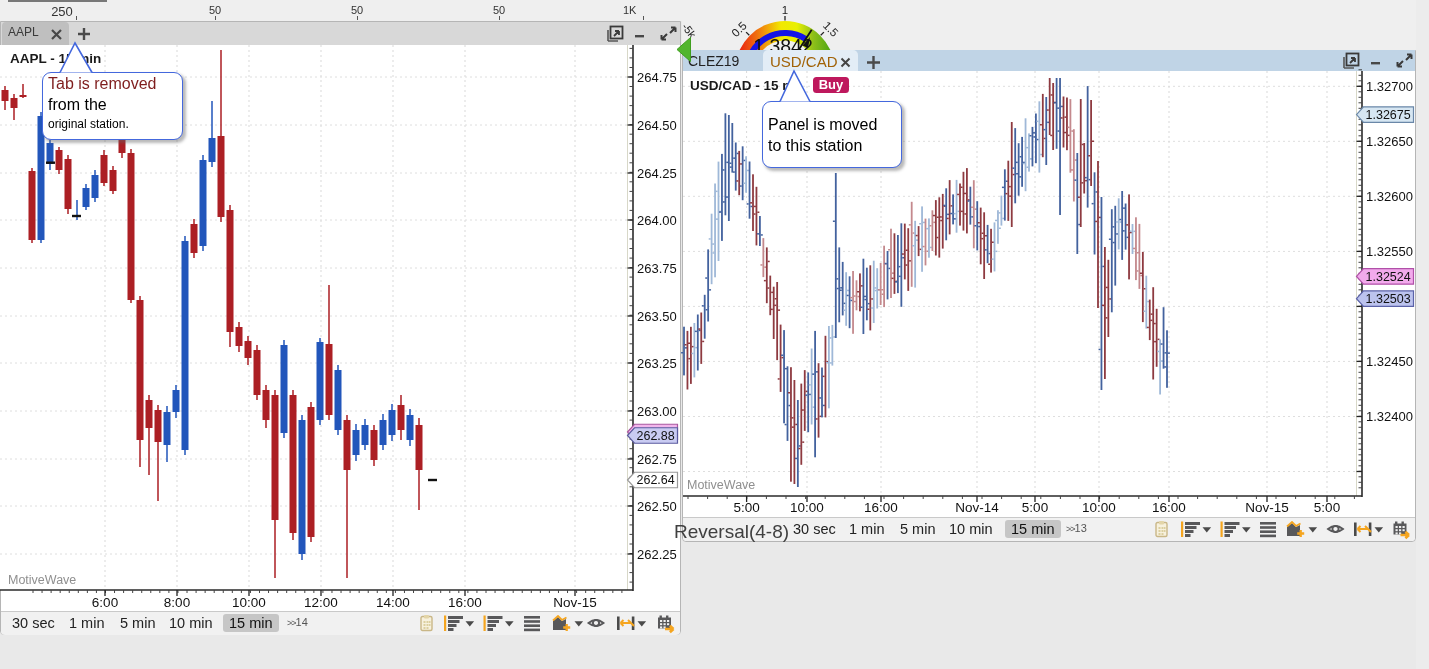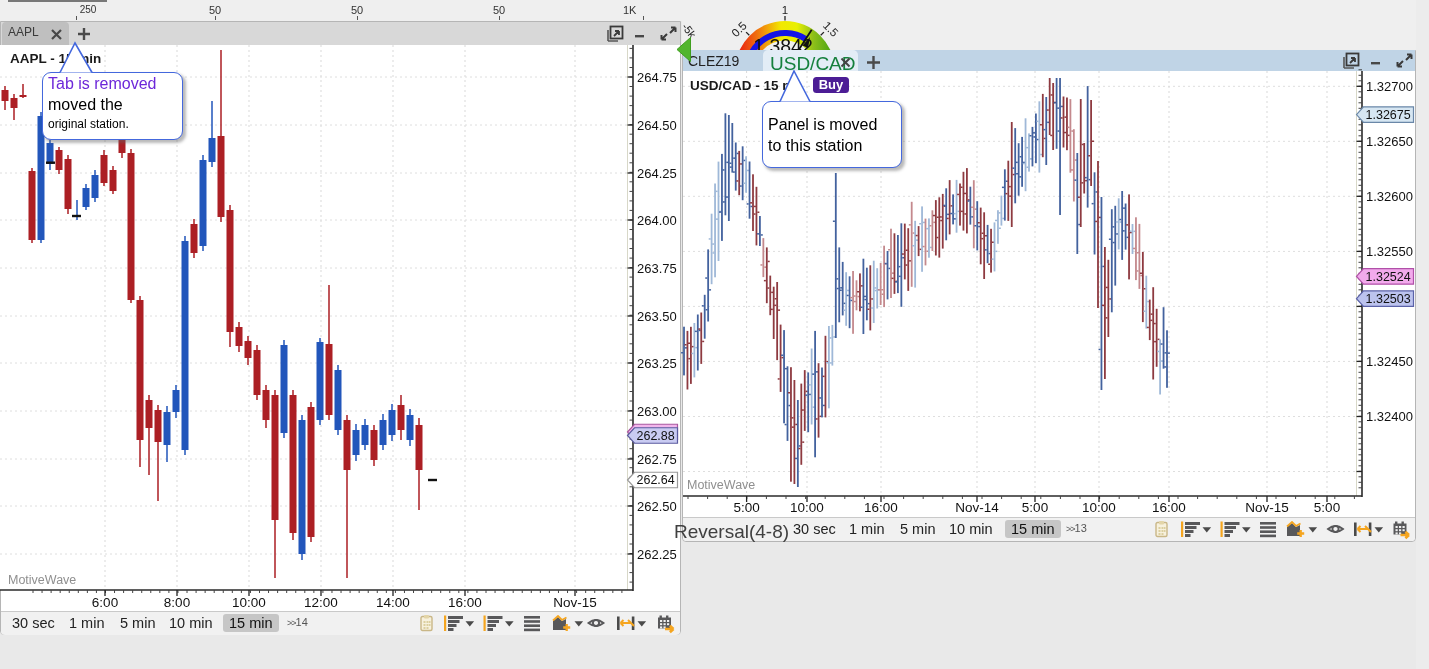--- a/index.html
+++ b/index.html
@@ -3,21 +3,21 @@
 *{margin:0;padding:0;box-sizing:border-box}
 body{width:1429px;height:669px;overflow:hidden;font-family:"Liberation Sans",sans-serif;background:#e9e9e9;position:relative}
 .abs{position:absolute}
 svg text{font-family:"Liberation Sans",sans-serif}
 </style></head><body>
 
 <div class="abs" style="left:0;top:0;width:1429px;height:21px;background:#efefef"></div>
 <div class="abs" style="left:682px;top:0;width:734px;height:50px;background:#efefef"></div>
 <div class="abs" style="left:1416px;top:0;width:13px;height:669px;background:#ececec"></div>
 <div class="abs" style="left:8px;top:0;width:99px;height:2px;background:#787878"></div>
-<div class="abs" style="left:68px;top:4px;width:40px;text-align:center;font-size:10px;color:#333">250</div>
+<div class="abs" style="left:42px;top:4px;width:40px;text-align:center;font-size:13px;color:#333">250</div>
 <div class="abs" style="left:76px;top:16px;width:1px;height:4px;background:#555"></div>
 <div class="abs" style="left:195px;top:4px;width:40px;text-align:center;font-size:11px;color:#333">50</div>
 <div class="abs" style="left:215px;top:16px;width:1px;height:4px;background:#555"></div>
 <div class="abs" style="left:337px;top:4px;width:40px;text-align:center;font-size:11px;color:#333">50</div>
 <div class="abs" style="left:357px;top:16px;width:1px;height:4px;background:#555"></div>
 <div class="abs" style="left:479px;top:4px;width:40px;text-align:center;font-size:11px;color:#333">50</div>
 <div class="abs" style="left:499px;top:16px;width:1px;height:4px;background:#555"></div>
 <div class="abs" style="left:623px;top:4px;width:40px;text-align:left;font-size:11px;color:#333">1K</div>
 <div class="abs" style="left:643px;top:16px;width:1px;height:4px;background:#555"></div>
 <svg class="abs" style="left:660px;top:0" width="260" height="50" viewBox="0 0 260 50">
@@ -440,21 +440,21 @@
         <rect x="3" y="11.4" width="2.2" height="2"></rect>
         <rect x="6.5" y="11.4" width="2.2" height="2"></rect>
       </g>
       <path d="M8 14 h8.5 M16.5 14 l-3.6 -3.2 M16.5 14 l-3.6 3.2" stroke="#f5a51f" stroke-width="2.6" fill="none"></path>
     </g>
   </svg>
 <div class="abs" style="left:682px;top:50px;width:734px;height:492px;background:#fff;border:1px solid #b5b5b5;border-radius:0 0 4px 4px"></div>
 <div class="abs" style="left:683px;top:50px;width:732px;height:21px;background:#c0d4e6"></div>
 <div class="abs" style="left:763px;top:50px;width:95px;height:21px;background:#e3edf6;border-radius:5px 5px 0 0"></div>
 <div class="abs" style="left:688px;top:53px;font-size:14px;color:#222">CLEZ19</div>
-<div class="abs" style="left:770px;top:53px;font-size:19px;color:#15803d">USD/CAD</div>
+<div class="abs" style="left:770px;top:53px;font-size:15px;color:#a16207">USD/CAD</div>
 <svg class="abs" style="left:839px;top:56px" width="13" height="13">
     <path d="M2.5 2.5 L10.5 10.5 M10.5 2.5 L2.5 10.5" stroke="#444" stroke-width="2"></path>
   </svg>
 <svg class="abs" style="left:866px;top:55px" width="15" height="15">
     <path d="M7.5 1 V14 M1 7.5 H14" stroke="#4a4a4a" stroke-width="2.4"></path>
   </svg>
 <svg class="abs" style="left:1343px;top:52px" width="72" height="18" viewBox="0 0 72 18">
 <path d="M1 5 V16 M1 16 H11" stroke="#555" stroke-width="1.6" fill="none"></path>
 <rect x="3.5" y="1.5" width="12" height="12" fill="none" stroke="#3a3a3a" stroke-width="1.8"></rect>
 <path d="M7 11 L12 6 M12 6 h-4 M12 6 v4" stroke="#3a3a3a" stroke-width="1.8" fill="none"></path>
@@ -1065,21 +1065,21 @@
       <text x="687" y="489" font-size="12.5" fill="#8f8f8f">MotiveWave</text>
       <text x="690" y="90" font-size="13.5" font-weight="bold" fill="#1a1a1a">USD/CAD - 15 m</text>
       <path d="M 1356.5 114.6 L 1363.5 106.85 H 1413.5 V 122.35 H 1363.5 Z" fill="#d6e6f2" stroke="#6a87a8" stroke-width="1.2"></path>
       <text x="1365.5" y="118.89999999999999" font-size="12.5" fill="#111">1.32675</text>
       <path d="M 1356.5 276.4 L 1363.5 268.65 H 1413.5 V 284.15 H 1363.5 Z" fill="#f2aaec" stroke="#b050a8" stroke-width="1.2"></path>
       <text x="1365.5" y="280.7" font-size="12.5" fill="#111">1.32524</text>
       <path d="M 1356.5 298.7 L 1363.5 290.95 H 1413.5 V 306.45 H 1363.5 Z" fill="#bcc3ee" stroke="#5b62a8" stroke-width="1.2"></path>
       <text x="1365.5" y="303.0" font-size="12.5" fill="#111">1.32503</text>
     </svg>
   </div>
-<div class="abs" style="left:813px;top:76.5px;width:36px;height:16px;background:#4c1d95;border-radius:3.5px;color:#fff;font-size:13px;font-weight:bold;text-align:center;line-height:16px">Buy</div>
+<div class="abs" style="left:813px;top:76.5px;width:36px;height:16px;background:#be185d;border-radius:3.5px;color:#fff;font-size:13px;font-weight:bold;text-align:center;line-height:16px">Buy</div>
 <div class="abs" style="left:683px;top:517px;width:732px;height:24px;background:#f1f1f1;border-top:1px solid #c9c9c9;border-radius:0 0 4px 4px;"></div>
 <div class="abs" style="left:674px;top:521px;font-size:19px;color:#404040">Reversal(4-8)</div>
 <div class="abs" style="left:793px;top:521px;font-size:14.5px;color:#222">30 sec</div>
 <div class="abs" style="left:849px;top:521px;font-size:14.5px;color:#222">1 min</div>
 <div class="abs" style="left:900px;top:521px;font-size:14.5px;color:#222">5 min</div>
 <div class="abs" style="left:949px;top:521px;font-size:14.5px;color:#222">10 min</div>
 <div class="abs" style="left:1005px;top:520px;padding:1px 6px;background:#c6c6c6;border-radius:3px;font-size:14.5px;color:#111">15 min</div>
 <div class="abs" style="left:1066px;top:522px;font-size:11px;color:#555"><span style="font-size:9px;letter-spacing:-1px">&gt;&gt;</span>13</div>
 <svg class="abs" style="left:0;top:521px" width="1429" height="20" viewBox="0 0 1429 20">
     <g transform="translate(1155,0)">
@@ -1151,20 +1151,20 @@
       <path d="M8 14 h8.5 M16.5 14 l-3.6 -3.2 M16.5 14 l-3.6 3.2" stroke="#f5a51f" stroke-width="2.6" fill="none"></path>
     </g>
   </svg>
 <svg class="abs" style="left:676px;top:36px" width="16" height="27" viewBox="0 0 16 27">
 <path d="M1 13.5 L14.5 1.5 V25.5 Z" fill="#52b52e" stroke="#3f9f1e" stroke-width="1"></path>
 </svg>
 <div class="abs" style="left:42px;top:72px;width:141px;height:68px;background:#fff;border:1.6px solid #4468dd;border-radius:9px;box-shadow:2.5px 2.5px 3px rgba(100,100,100,0.45)"></div>
 <svg class="abs" style="left:42px;top:43px;overflow:visible" width="141" height="32" viewBox="0 -29 141 32">
     <path d="M 18 0.5 L 33 -29 L 50 0.5" fill="#fff" stroke="#4468dd" stroke-width="1.6"></path>
   </svg>
-<div class="abs" style="left:48px;top:75px;font-size:16px;color:#6d28d9">Tab is removed</div>
-<div class="abs" style="left:48px;top:96px;font-size:16px;color:#000">moved the</div>
+<div class="abs" style="left:48px;top:75px;font-size:16px;color:#7f1d1d">Tab is removed</div>
+<div class="abs" style="left:48px;top:96px;font-size:16px;color:#000">from the</div>
 <div class="abs" style="left:48px;top:117px;font-size:12px;color:#000">original station.</div>
 <div class="abs" style="left:762px;top:101px;width:140px;height:67px;background:#fff;border:1.6px solid #4468dd;border-radius:9px;box-shadow:2.5px 2.5px 3px rgba(100,100,100,0.45)"></div>
 <svg class="abs" style="left:762px;top:71px;overflow:visible" width="140" height="33" viewBox="0 -30 140 33">
     <path d="M 18 0.5 L 32 -30 L 48 0.5" fill="#fff" stroke="#4468dd" stroke-width="1.6"></path>
   </svg>
 <div class="abs" style="left:768px;top:116px;font-size:16px;color:#000">Panel is moved</div>
 <div class="abs" style="left:768px;top:137px;font-size:16px;color:#000">to this station</div>
 </body></html>

